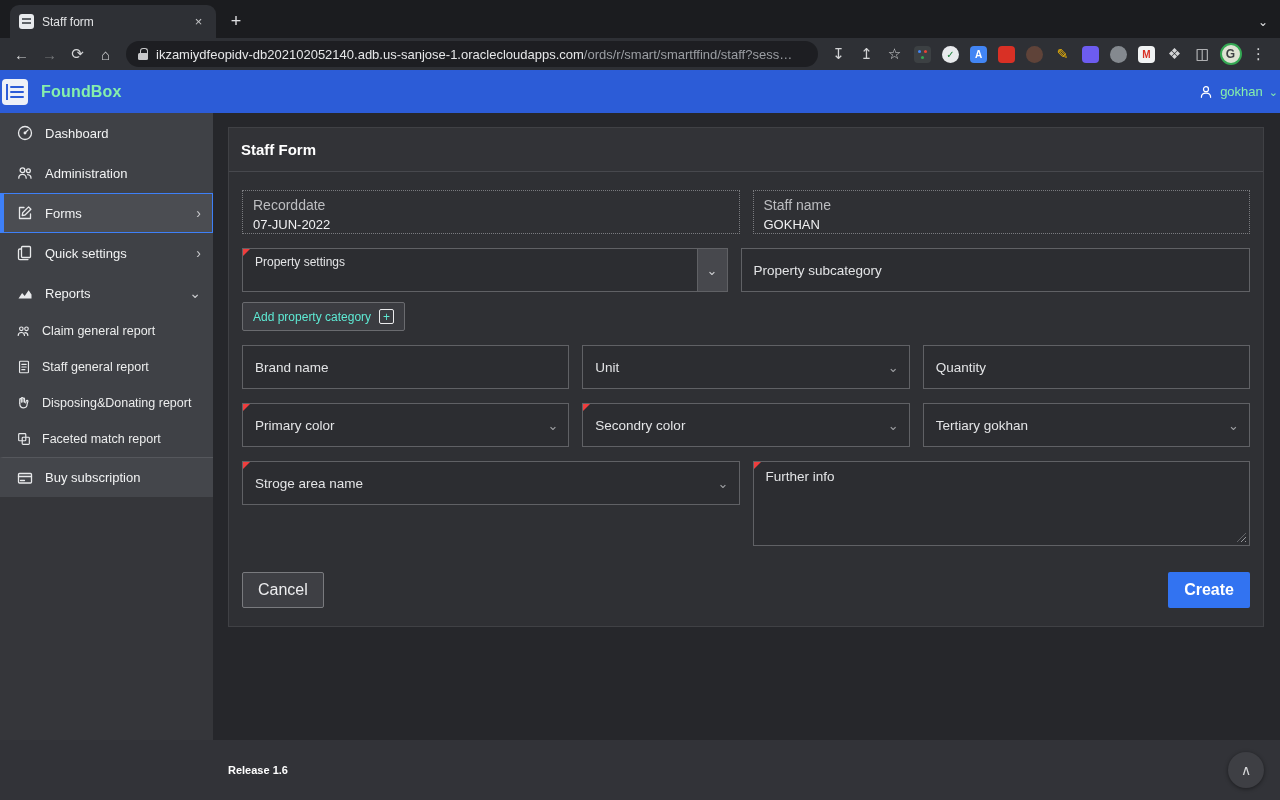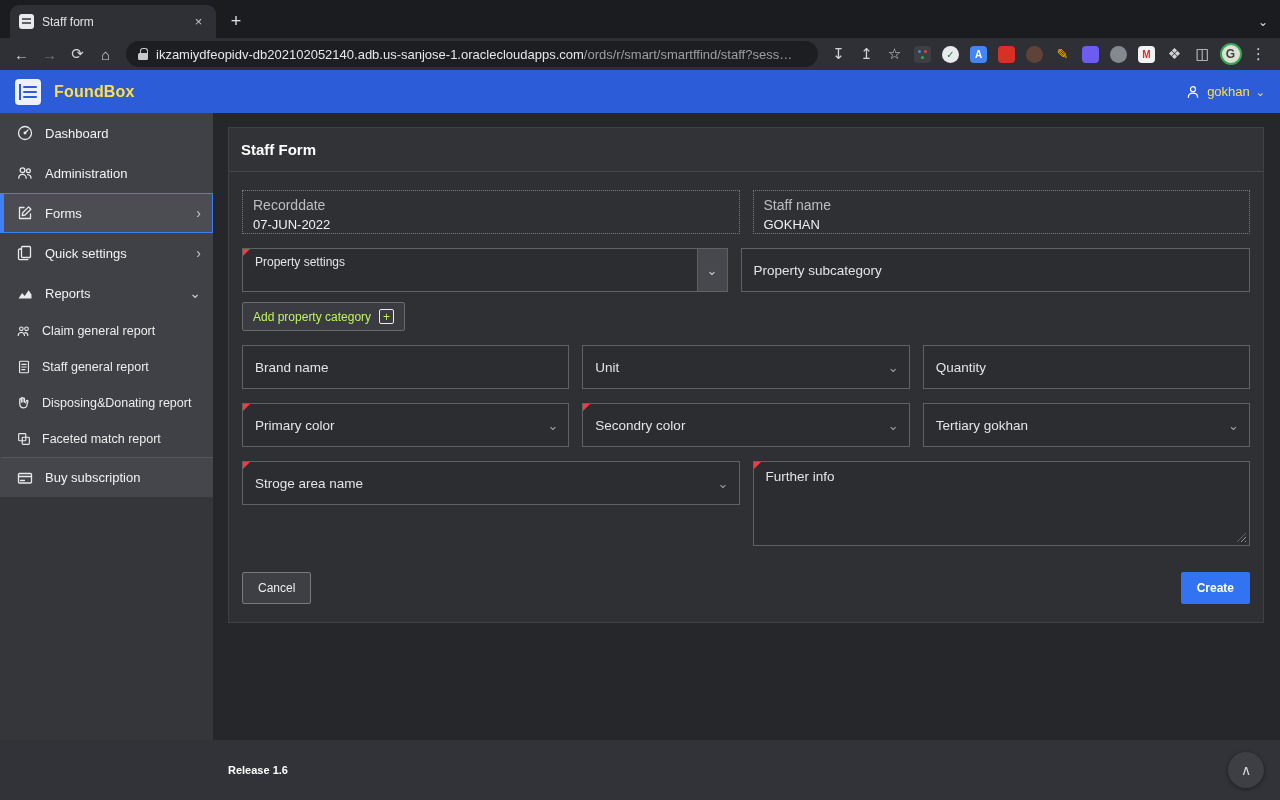--- a/index.html
+++ b/index.html
@@ -43,21 +43,21 @@
   .ext-red{background:#d93025;}
   .ext-dark{background:#5f4339;border-radius:50%;}
   .ext-pencil{color:#fbbc04;font-size:14px;}
   .ext-indigo{background:#6d5cf0;}
   .ext-ghost{background:#9aa0a6;border-radius:50%;opacity:.8;}
   .ext-gmail{background:#f1f3f4;color:#d93025;}
   .avatar{width:22px;height:22px;border-radius:50%;background:#dde3d3;color:#3c4043;font-weight:bold;
     font-size:12px;display:flex;align-items:center;justify-content:center;border:2px solid #34a853;}
 
   
-  .app-header{height:43px;background:#2c5cd7;display:flex;align-items:center;padding:0 15px;color:#fde047;}
+  .app-header{height:43px;background:#2c5cd7;display:flex;align-items:center;padding:0 2px;color:#86efac;}
   .nav-toggle{width:26px;height:26px;border-radius:4px;background:#eef1f7;display:flex;flex-direction:column;
     justify-content:center;gap:3px;padding:5px 4px 5px 8px;margin-right:13px;position:relative;}
   .nav-toggle::before{content:"";position:absolute;left:4px;top:5px;bottom:5px;width:2px;background:#2c5cd7;}
   .nav-toggle span{height:2px;background:#2c5cd7;border-radius:1px;}
   .app-title{font-size:16px;font-weight:bold;letter-spacing:.2px;}
   .user-menu{margin-left:auto;display:flex;align-items:center;gap:6px;font-size:13px;}
   .user-caret{font-size:11px;margin-top:2px;}
 
   
   .app-body{display:flex;height:627px;}
@@ -84,29 +84,29 @@
   .rlab{font-size:14px;color:#bcbdc0;margin-bottom:4px;}
   .rval{font-size:13px;color:#f0f0f2;}
   .center-label{display:flex;align-items:center;padding:0 12px;font-size:13.5px;color:#e3e4e6;}
   .top-label{padding:6px 12px 0 12px;font-size:12px;color:#e3e4e6;}
   .sel-caret{position:absolute;right:10px;top:50%;transform:translateY(-50%);color:#9fa0a4;font-size:13px;}
   .lov-btn{position:absolute;right:0;top:0;width:30px;height:100%;background:#47484d;
     border-left:1px solid #606165;display:flex;align-items:center;justify-content:center;color:#cfd0d3;font-size:13px;}
   .req::before{content:"";position:absolute;top:0;left:0;border-top:7px solid #ef3e3e;border-right:7px solid transparent;z-index:2;}
   .add-row{margin:-4px 0 14px 0;}
   .btn-add{display:inline-flex;align-items:center;gap:8px;background:#3b3c41;border:1px solid #6a6b6f;
-    color:#bef264;font-size:12px;padding:6px 10px;border-radius:2px;cursor:default;}
+    color:#5eead4;font-size:12px;padding:6px 10px;border-radius:2px;cursor:default;}
   .plusbox{width:15px;height:15px;border:1px solid #ececee;border-radius:2px;display:flex;align-items:center;
     justify-content:center;font-size:12px;line-height:1;}
   .field.textarea{height:85px;align-items:flex-start;padding-top:7px;}
   .resize{position:absolute;right:3px;bottom:3px;width:9px;height:9px;
     background:repeating-linear-gradient(315deg,#98999d 0 1px,transparent 1px 3px);
     clip-path:polygon(100% 0,100% 100%,0 100%);}
   .actions{display:flex;justify-content:space-between;margin-top:26px;}
-  .btn{font-size:12px;padding:8px 15px;border-radius:2px;border:1px solid transparent;}
+  .btn{font-size:16px;padding:8px 15px;border-radius:2px;border:1px solid transparent;}
   .btn-cancel{background:#3e3f44;border-color:#797a7e;color:#ededef;}
   .btn-create{background:#3273f1;color:#ffffff;font-weight:bold;}
 
   
   .app-footer{height:60px;background:#323338;display:flex;align-items:center;padding:0 16px 0 228px;color:#fff;}
   .release{font-size:11px;font-weight:bold;}
   .scrolltop{margin-left:auto;width:36px;height:36px;border-radius:50%;background:#3e3f44;display:flex;
     align-items:center;justify-content:center;color:#d6d7d9;font-size:14px;box-shadow:0 1px 4px rgba(0,0,0,.45);}
   svg{display:block;}
 </style>

